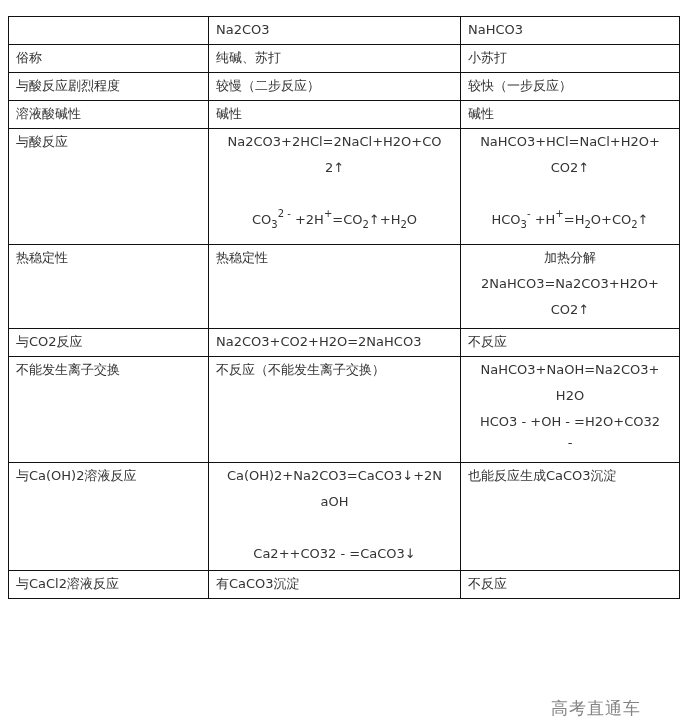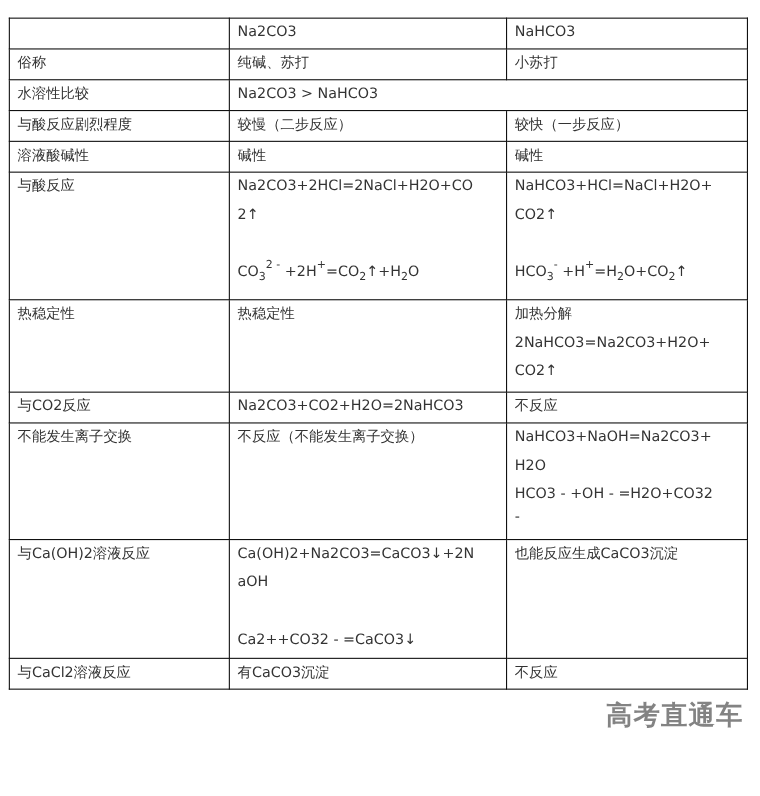--- a/index.html
+++ b/index.html
@@ -8,28 +8,28 @@
   table.cmp {
     position: absolute; left: 8px; top: 16px; width: 671px;
     border-collapse: collapse; table-layout: fixed;
     font-size: 13px; line-height: 26px;
   }
   table.cmp td {
     border: 1.5px solid #111111; padding: 0 7px; vertical-align: top;
     overflow: hidden; word-break: break-all;
   }
   col.c1 { width: 200px; } col.c2 { width: 252px; } col.c3 { width: 219px; }
-  .line { display: block; white-space: nowrap; }
+  .line { display: block; white-space: nowrap; text-align: center; }
   .gap { display: block; height: 26px; }
   sub, sup { font-size: 10px; line-height: 0; }
   sup { position: relative; top: -2px; }
   .conv { display: flex; justify-content: space-between; width: 300px; }
   .watermark {
-    position: absolute; left: 551px; top: 634px; font-size: 24px;
-    color: rgba(90,90,90,0.75); letter-spacing: 1px; pointer-events: none; font-weight: bold;
+    position: absolute; left: 551px; top: 697px; font-size: 17px;
+    color: rgba(90,90,90,0.75); letter-spacing: 1px; pointer-events: none;
   }
 </style>
 </head>
 <body>
 
 <table class="cmp">
   <colgroup>
       <col class="c1">
       <col class="c2">
       <col class="c3">
@@ -37,24 +37,20 @@
   <tbody>
       <tr style="height:28px">
     <td></td>
     <td>Na2CO3</td>
     <td>NaHCO3</td>
   </tr>
   <tr style="height:28px">
     <td>俗称</td>
     <td>纯碱、苏打</td>
     <td>小苏打</td>
-  </tr>
-  <tr style="height:28px">
-    <td>水溶性比较</td>
-    <td colspan="2">Na2CO3 &gt; NaHCO3</td>
   </tr>
   <tr style="height:28px">
     <td>与酸反应剧烈程度</td>
     <td>较慢（二步反应）</td>
     <td>较快（一步反应）</td>
   </tr>
   <tr style="height:28px">
     <td>溶液酸碱性</td>
     <td>碱性</td>
     <td>碱性</td>

